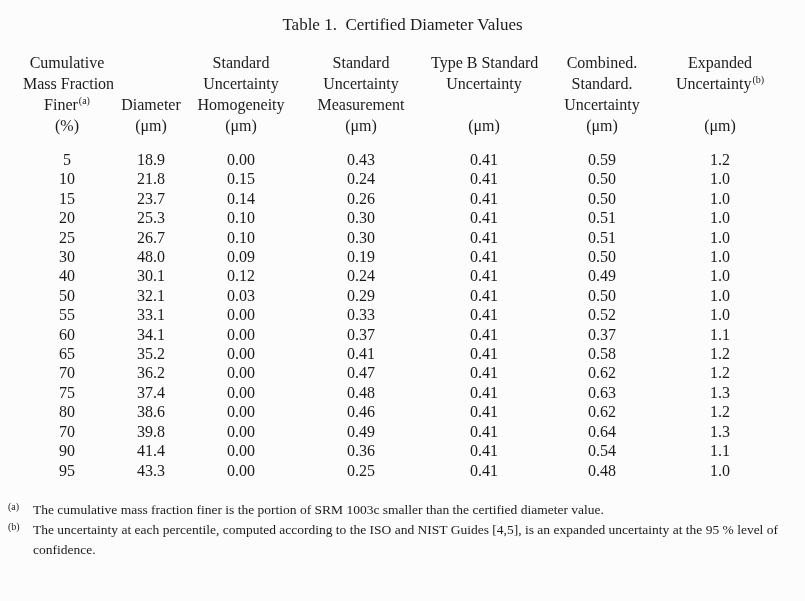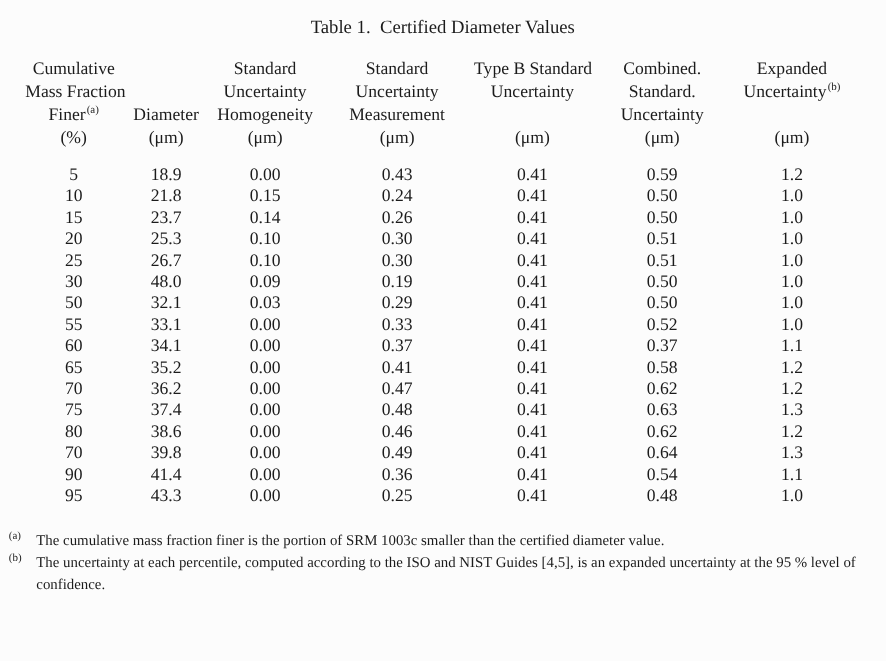--- a/index.html
+++ b/index.html
@@ -177,20 +177,29 @@
         <tr>
     <td>30</td>
     <td>48.0</td>
     <td>0.09</td>
     <td>0.19</td>
     <td>0.41</td>
     <td>0.50</td>
     <td>1.0</td>
   </tr>
         <tr>
+    <td>40</td>
+    <td>30.1</td>
+    <td>0.12</td>
+    <td>0.24</td>
+    <td>0.41</td>
+    <td>0.49</td>
+    <td>1.0</td>
+  </tr>
+        <tr>
     <td>50</td>
     <td>32.1</td>
     <td>0.03</td>
     <td>0.29</td>
     <td>0.41</td>
     <td>0.50</td>
     <td>1.0</td>
   </tr>
         <tr>
     <td>55</td>

